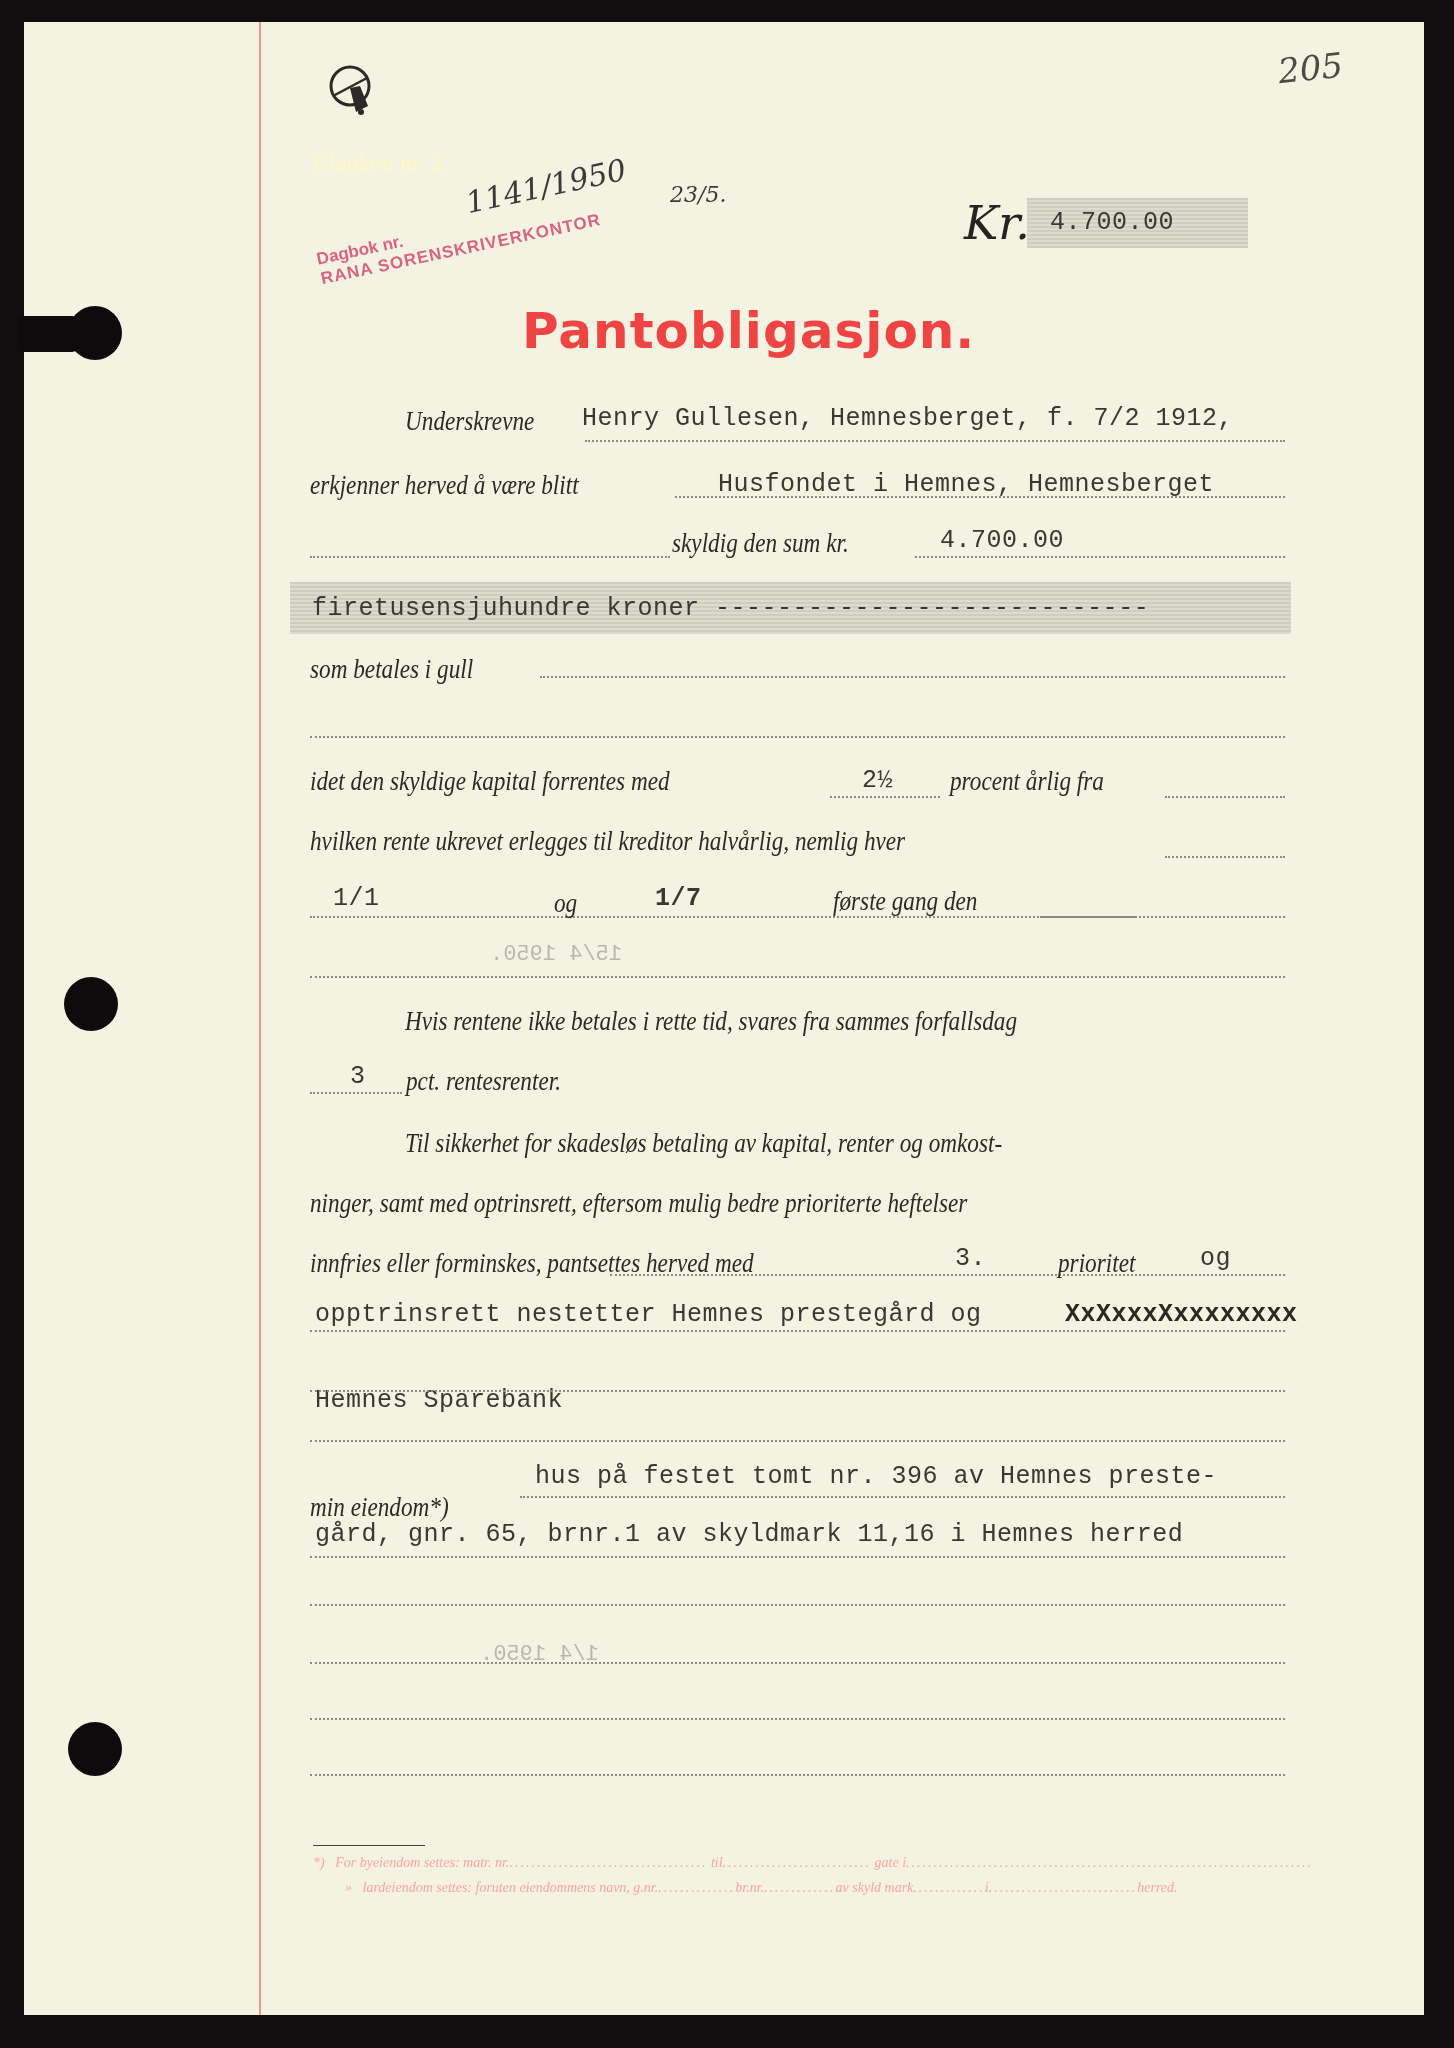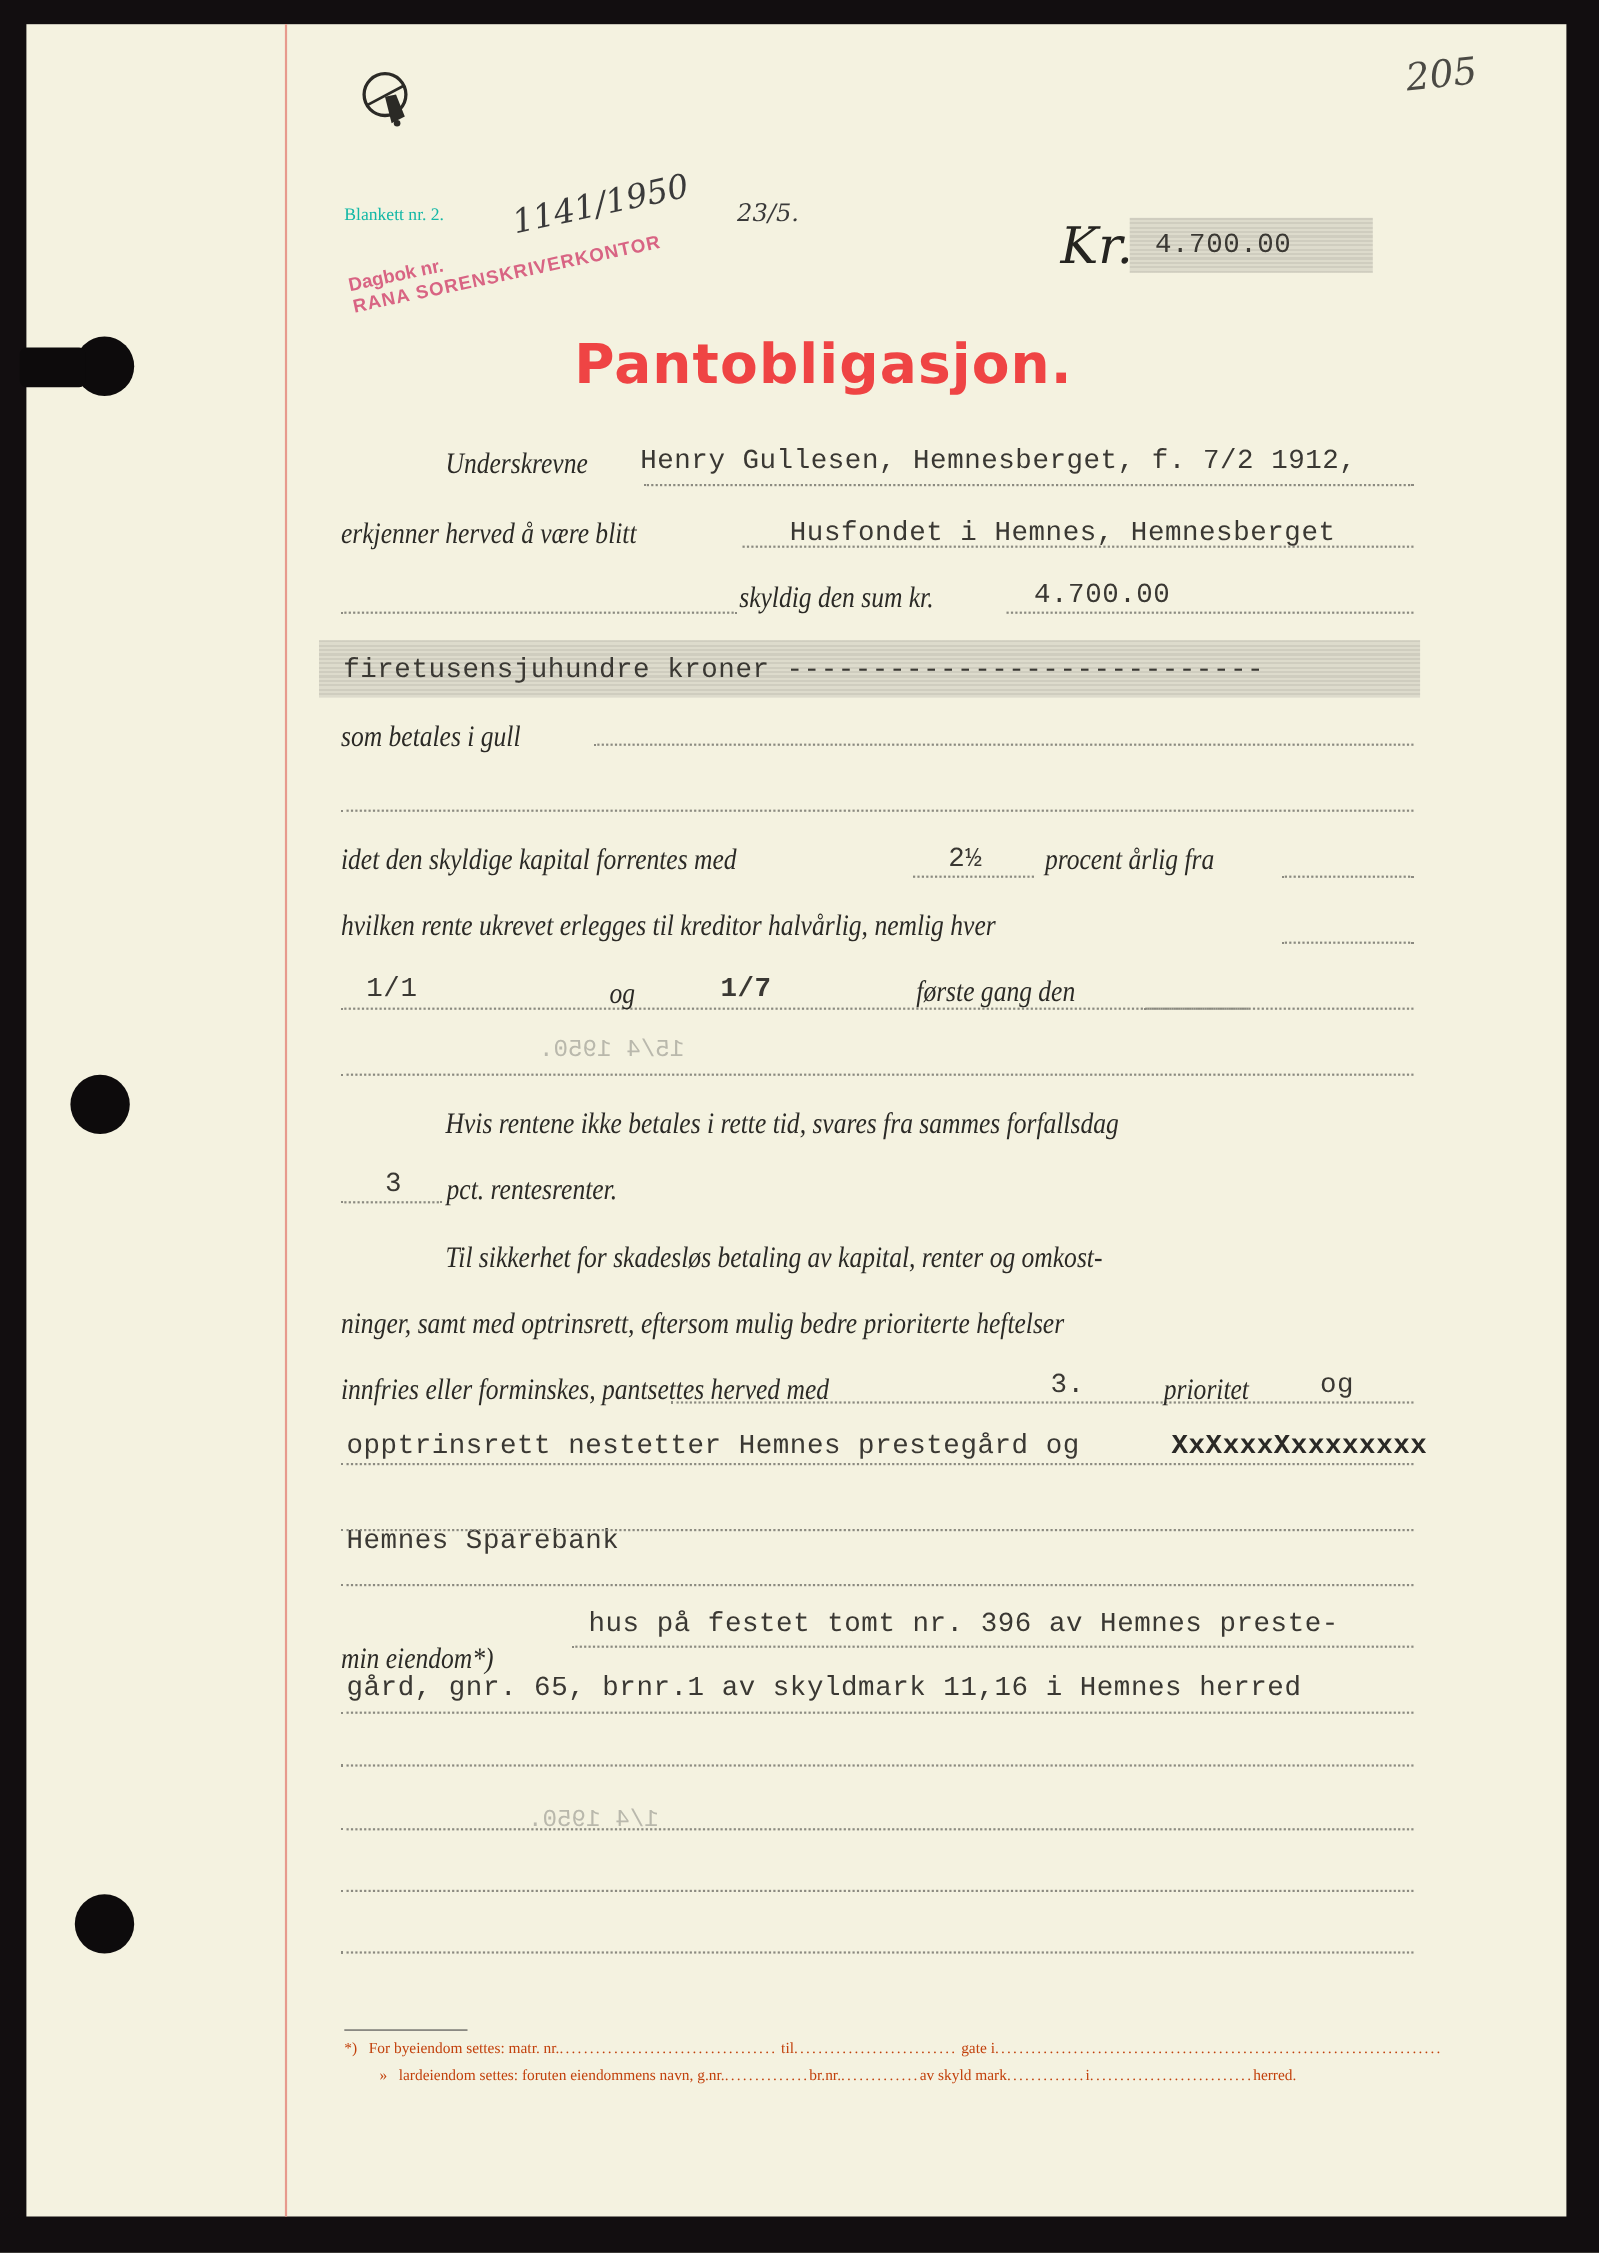--- a/index.html
+++ b/index.html
@@ -15,34 +15,34 @@
   .hole { position: absolute; border-radius: 50%; background: #0d0b0c; width: 54px; height: 54px; }
   .hole-1 { left: 44px; top: 284px; }
   .hole-1::before { content: ""; position: absolute; left: -50px; top: 10px; width: 60px; height: 36px; background: #0d0b0c; border-radius: 6px; }
   .hole-2 { left: 40px; top: 955px; }
   .hole-3 { left: 44px; top: 1700px; }
   .abs { position: absolute; white-space: nowrap; }
   .label { font-family: "Liberation Serif", serif; font-style: italic; font-size: 27px; transform: scaleX(0.86); transform-origin: left center; display: inline-block; }
   .type { font-family: "Liberation Mono", monospace; font-size: 25px; color: #3a3833; letter-spacing: 0.5px; }
   .dotline { position: absolute; height: 0; border-bottom: 2px dotted #8b8a80; }
   .logo { left: 328px; top: 64px; width: 54px; height: 54px; }
-  .blankett { left: 313px; top: 150px; font-size: 16px; color: #14b8a6; margin-top: 37px; }
+  .blankett { left: 313px; top: 150px; font-size: 24px; color: #fef9c3; }
   .pagenum { left: 1278px; top: 48px; font-family: "DejaVu Serif", serif; font-style: italic; font-size: 34px; color: #4b4a44; transform: rotate(-6deg); }
   .journal { left: 470px; top: 185px; font-family: "DejaVu Serif", serif; font-style: italic; font-size: 30px; color: #3a3a3a; transform: rotate(-12deg); transform-origin: left bottom; }
   .journal-date { left: 670px; top: 182px; font-family: "DejaVu Serif", serif; font-style: italic; font-size: 22px; color: #3a3a3a; }
   .stamp { left: 315px; top: 250px; color: #d6557a; font-family: "Liberation Sans", sans-serif; font-weight: bold; transform: rotate(-12deg); transform-origin: left top; line-height: 1.15; opacity: 0.9; }
   .stamp-1 { font-size: 17px; }
   .stamp-2 { font-size: 17px; letter-spacing: 1px; }
   .kr-label { left: 964px; top: 196px; font-family: "DejaVu Serif", serif; font-style: italic; font-size: 46px; color: #252420; }
   .shaded { position: absolute; background: repeating-linear-gradient(#cfcdbf 0 2px, #dddbcc 2px 4px); }
   .kr-box { left: 1027px; top: 198px; width: 221px; height: 50px; }
   .kr-value { left: 1050px; top: 208px; }
   .title { left: 522px; top: 302px; font-family: "DejaVu Sans", sans-serif; font-weight: bold; font-size: 50px; color: #ef4444; letter-spacing: 1px; }
   .sum-box { left: 290px; top: 582px; width: 1001px; height: 52px; }
-  .footnote { font-family: "Liberation Serif", serif; font-size: 14px; color: #c2410c; }
+  .footnote { font-family: "Liberation Serif", serif; font-style: italic; font-size: 14px; color: #fca5a5; }
   .footrule { position: absolute; left: 313px; top: 1845px; width: 112px; height: 1px; background: #444; }
   .faint { color: #b9b8ac; font-family: "Liberation Mono", monospace; font-size: 22px; transform: scaleX(-1); }
 </style>
 </head>
 <body>
 
 <div class="paper">
   <div class="margin-line"></div>
   <div class="hole hole-1"></div>
   <div class="hole hole-2"></div>

